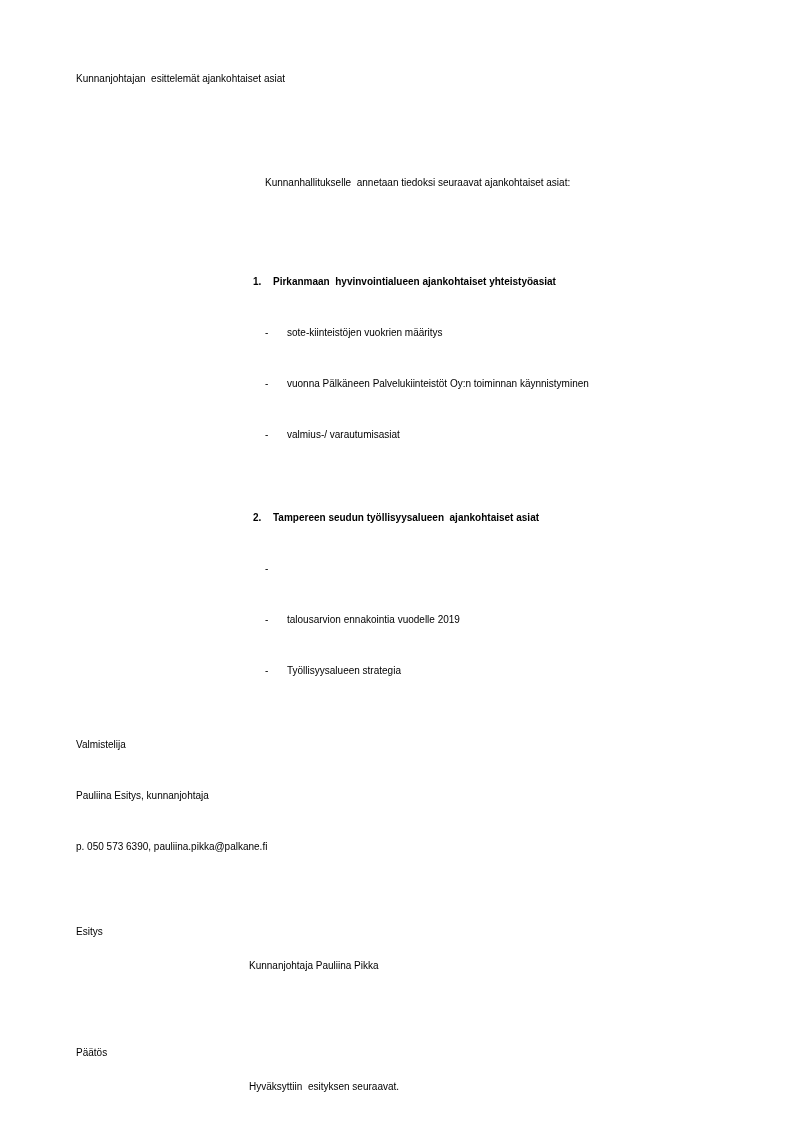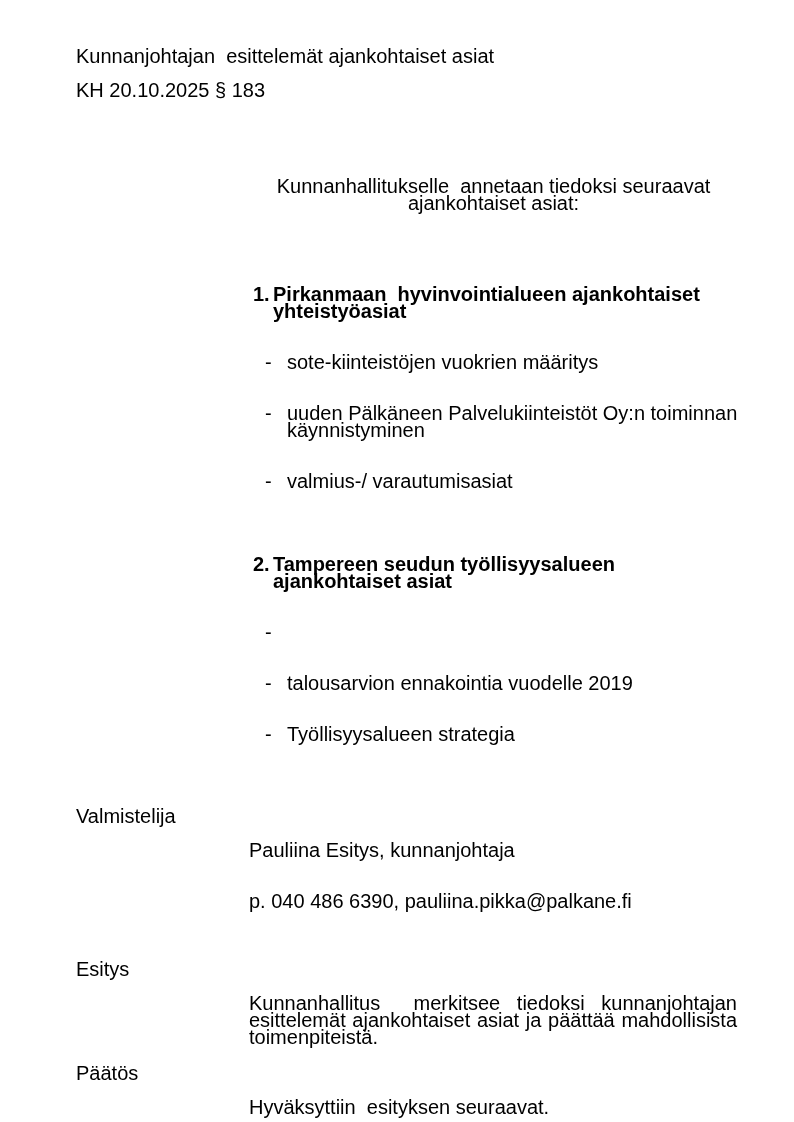--- a/index.html
+++ b/index.html
@@ -8,36 +8,36 @@
     padding: 0;
     background: #ffffff;
   }
   .page {
     position: relative;
     width: 794px;
     height: 1122px;
     background: #ffffff;
     color: #000000;
     font-family: "Liberation Sans", "DejaVu Sans", sans-serif;
-    font-size: 20px;
+    font-size: 10px;
     line-height: 17px;
-    padding: 48px 57px 0 76px;
+    padding: 70px 57px 0 76px;
     overflow: hidden;
   }
   .page p, .page div { white-space: pre-wrap; }
 
   .doc-title { margin: 0; }
   .doc-ref   { margin: 17px 0 0 0; }
 
   
   .content-block {
     margin: 20px 0 0 173px;
     width: 489px;
   }
-  .intro { margin: 8px; text-align: center; }
+  .intro { margin: 16px; }
 
   .num-item {
     display: flex;
     font-weight: bold;
     margin-top: 15px;
     white-space: nowrap;
   }
   .num-item .num {
     flex-shrink: 0;
     width: 20px;
@@ -54,53 +54,52 @@
   }
 
   .section-row { display: flex; }
   .section-row .label-col {
     flex-shrink: 0;
     width: 173px;
   }
   .section-row .content-col {
     width: 489px;
   }
-  .row-valmistelija { margin-top: 14px; }
-  .row-esitys       { margin-top: 17px; }
+  .row-valmistelija { margin-top: 6px; flex-direction: column; }
+  .row-esitys       { margin-top: 34px; }
   .row-esitys-para  { margin-top: 17px; }
   .row-paatos       { margin-top: 19px; }
 
   .justified {
     text-align: justify;
   }
 </style>
 </head>
 <body>
 
 <div class="page">
 
   <p class="doc-title">Kunnanjohtajan  esittelemät ajankohtaiset asiat</p>
 
-  <p class="doc-ref">KH 20.10.2025 § 183</p>
 
   <div class="content-block">
 
     <p class="intro">Kunnanhallitukselle  annetaan tiedoksi seuraavat ajankohtaiset asiat:</p>
 
     <div class="num-item">
       <span class="num">1.</span>
       <span>Pirkanmaan  hyvinvointialueen ajankohtaiset yhteistyöasiat</span>
     </div>
     <div class="sub-item">
       <span class="dash">-</span>
       <span>sote-kiinteistöjen vuokrien määritys</span>
     </div>
     <div class="sub-item">
       <span class="dash">-</span>
-      <span>uuden Pälkäneen Palvelukiinteistöt Oy:n toiminnan käynnistyminen</span>
+      <span>vuonna Pälkäneen Palvelukiinteistöt Oy:n toiminnan käynnistyminen</span>
     </div>
     <div class="sub-item">
       <span class="dash">-</span>
       <span>valmius-/ varautumisasiat</span>
     </div>
 
     <div class="num-item">
       <span class="num">2.</span>
       <span>Tampereen seudun työllisyysalueen  ajankohtaiset asiat</span>
     </div>
@@ -115,31 +114,33 @@
       <span class="dash">-</span>
       <span>Työllisyysalueen strategia</span>
     </div>
 
   </div>
 
   <div class="section-row row-valmistelija">
     <div class="label-col">Valmistelija</div>
     <div class="content-col">
       <div>Pauliina Esitys, kunnanjohtaja</div>
-      <div>p. 040 486 6390, pauliina.pikka@palkane.fi</div>
+      <div>p. 050 573 6390, pauliina.pikka@palkane.fi</div>
     </div>
   </div>
 
   <div class="section-row row-esitys">
     <div class="label-col">Esitys</div>
+    <div class="content-col">
+      <div>Kunnanjohtaja Pauliina Pikka</div>
+    </div>
   </div>
 
   <div class="section-row row-esitys-para">
     <div class="label-col"></div>
-    <div class="content-col justified">Kunnanhallitus  merkitsee tiedoksi kunnanjohtajan  esittelemät ajankohtaiset asiat ja päättää mahdollisista toimenpiteistä.</div>
   </div>
 
   <div class="section-row row-paatos">
     <div class="label-col">Päätös</div>
     <div class="content-col">
       <div>Hyväksyttiin  esityksen seuraavat.</div>
     </div>
   </div>
 
 </div>

